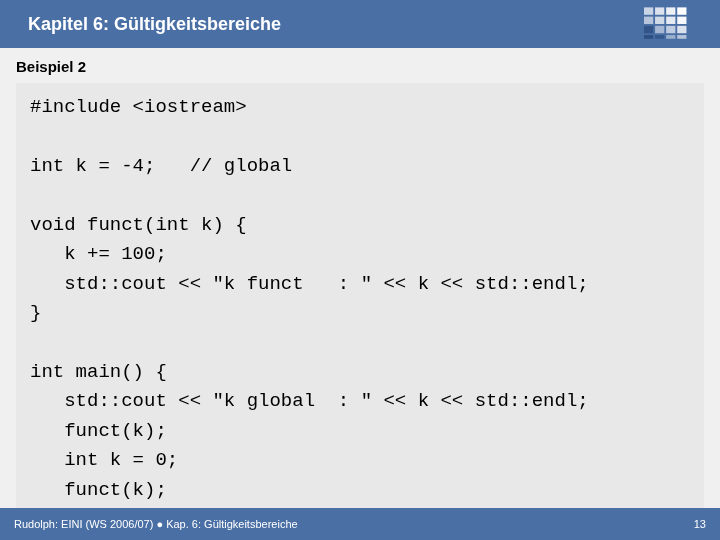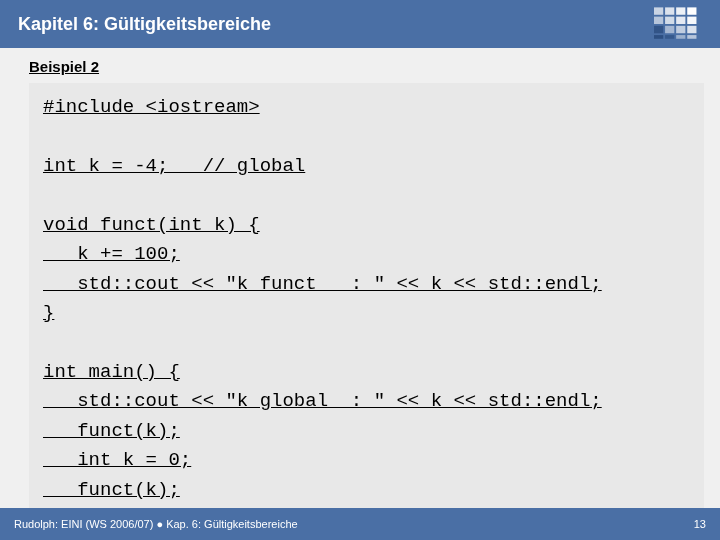--- a/index.html
+++ b/index.html
@@ -8,21 +8,21 @@
       width: 720px;
       height: 540px;
       font-family: Arial, sans-serif;
       background: #fff;
       overflow: hidden;
     }
 
     .header {
       background: #4a6fa5;
       color: white;
-      padding: 8px 18px;
+      padding: 8px 28px;
       font-size: 18px;
       font-weight: bold;
       display: flex;
       align-items: center;
       justify-content: space-between;
       min-height: 42px;
     }
 
     .header-logo {
       width: 48px;
@@ -66,23 +66,22 @@
 
     .page-layout {
       display: flex;
       flex-direction: column;
       height: 540px;
     }
 
     .main-content {
       flex: 1;
       background: #f0f0f0;
-      padding: 10px 16px 10px 29px;
+      padding: 10px 16px 10px 16px;
       overflow: hidden;
-      text-decoration: underline;
     }
   </style>
 </head>
 <body>
 
 <div class="page-layout">
 
   <div class="header">
     <span>Kapitel 6: Gültigkeitsbereiche</span>
     <div class="header-logo">

